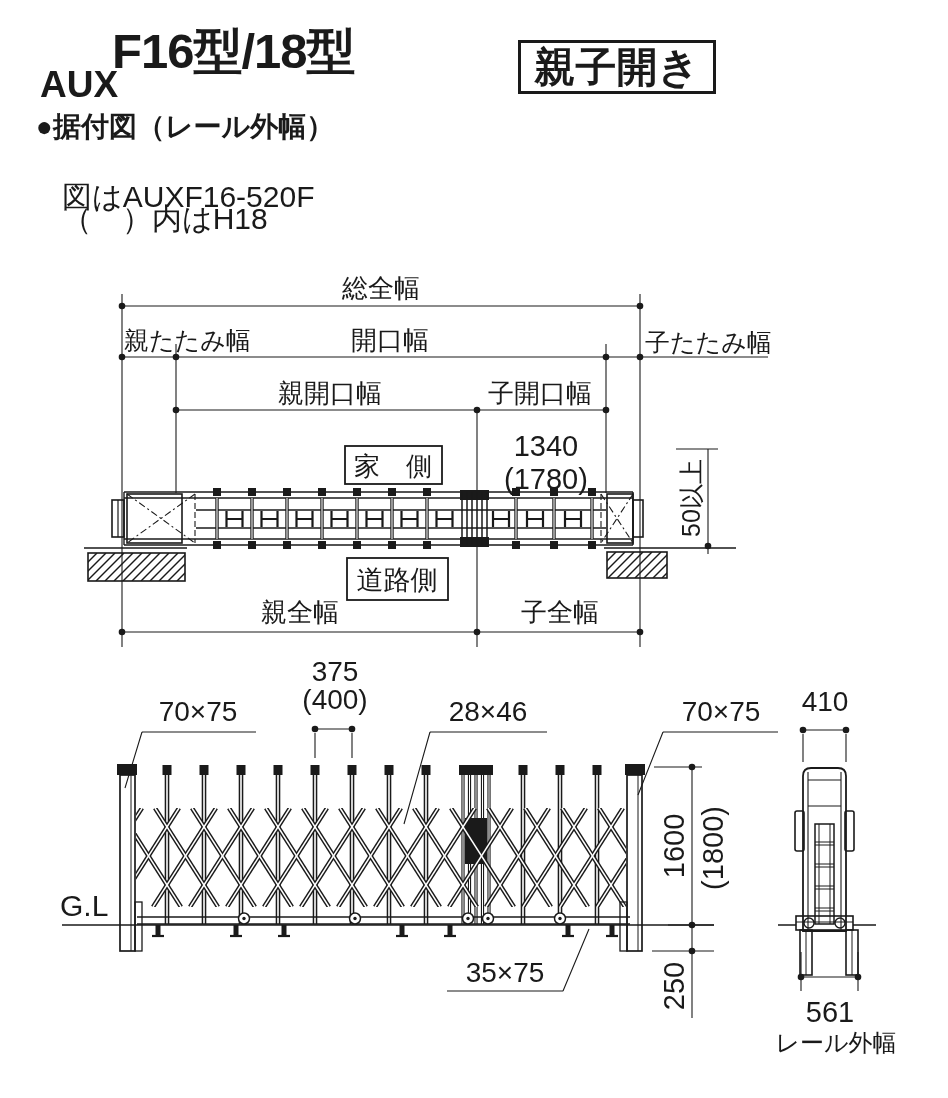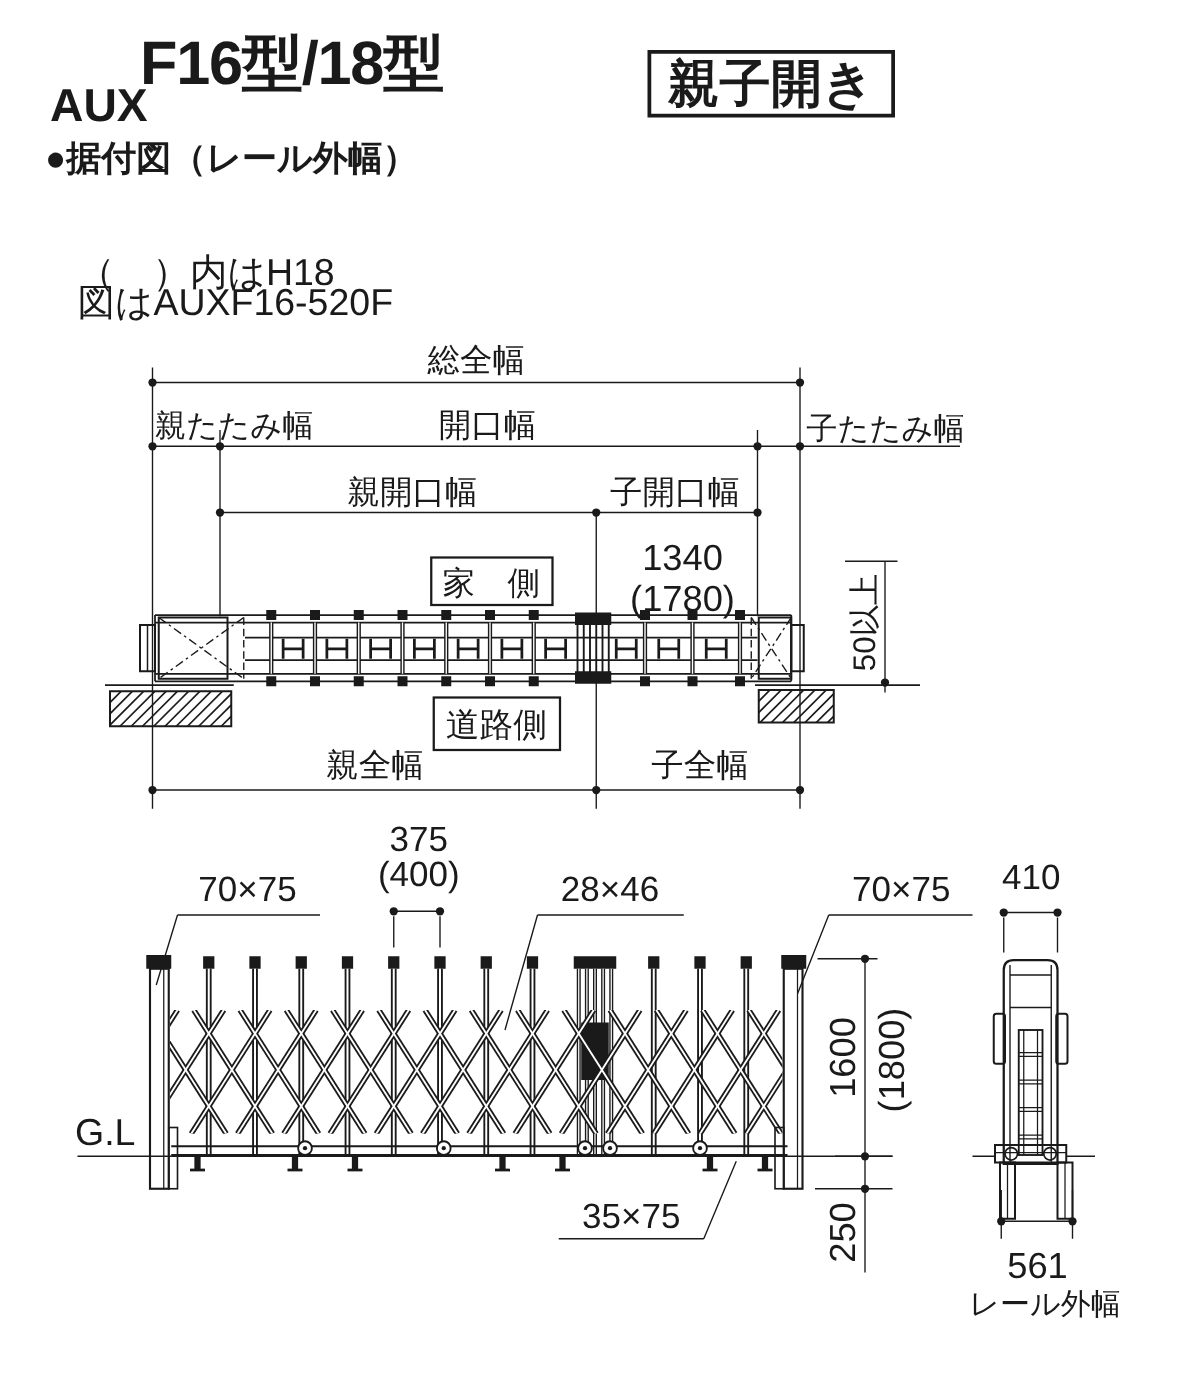--- a/index.html
+++ b/index.html
@@ -5,21 +5,21 @@
   html,body{margin:0;padding:0;background:#ffffff;}
   body{width:948px;height:1098px;position:relative;overflow:hidden;
        font-family:"Liberation Sans","DejaVu Sans",sans-serif;color:#1a1a1a;}
   .abs{position:absolute;}
   .brand{left:40px;top:66px;font-size:37px;font-weight:700;line-height:1;letter-spacing:0px;}
   .model{left:112px;top:27px;font-size:49px;font-weight:900;line-height:1;letter-spacing:-1px;}
   .badge{left:489px;top:40px;width:198px;height:54px;border:3.5px solid #1a1a1a;
          display:flex;align-items:center;justify-content:center;
          font-size:41px;font-weight:900;line-height:1;box-sizing:border-box;margin-left:29px;}
   .subtitle{left:36px;top:113px;font-size:28px;font-weight:600;line-height:1;}
-  .note1{left:62px;top:182px;font-size:30px;line-height:1;margin-top:46px;}
+  .note1{left:62px;top:182px;font-size:30px;line-height:1;}
   .note2{left:62px;top:204px;font-size:30px;line-height:1;text-align:right;}
   svg{position:absolute;left:0;top:0;}
   svg .ln{stroke:#1a1a1a;fill:none;}
   svg text{fill:#1a1a1a;}
   .t24{font-size:24px;} .t25{font-size:25px;} .t26{font-size:26px;}
   .t27{font-size:27px;} .t28{font-size:28px;} .t29{font-size:29px;} .t30{font-size:30px;}
 </style>
 </head>
 <body>
 

